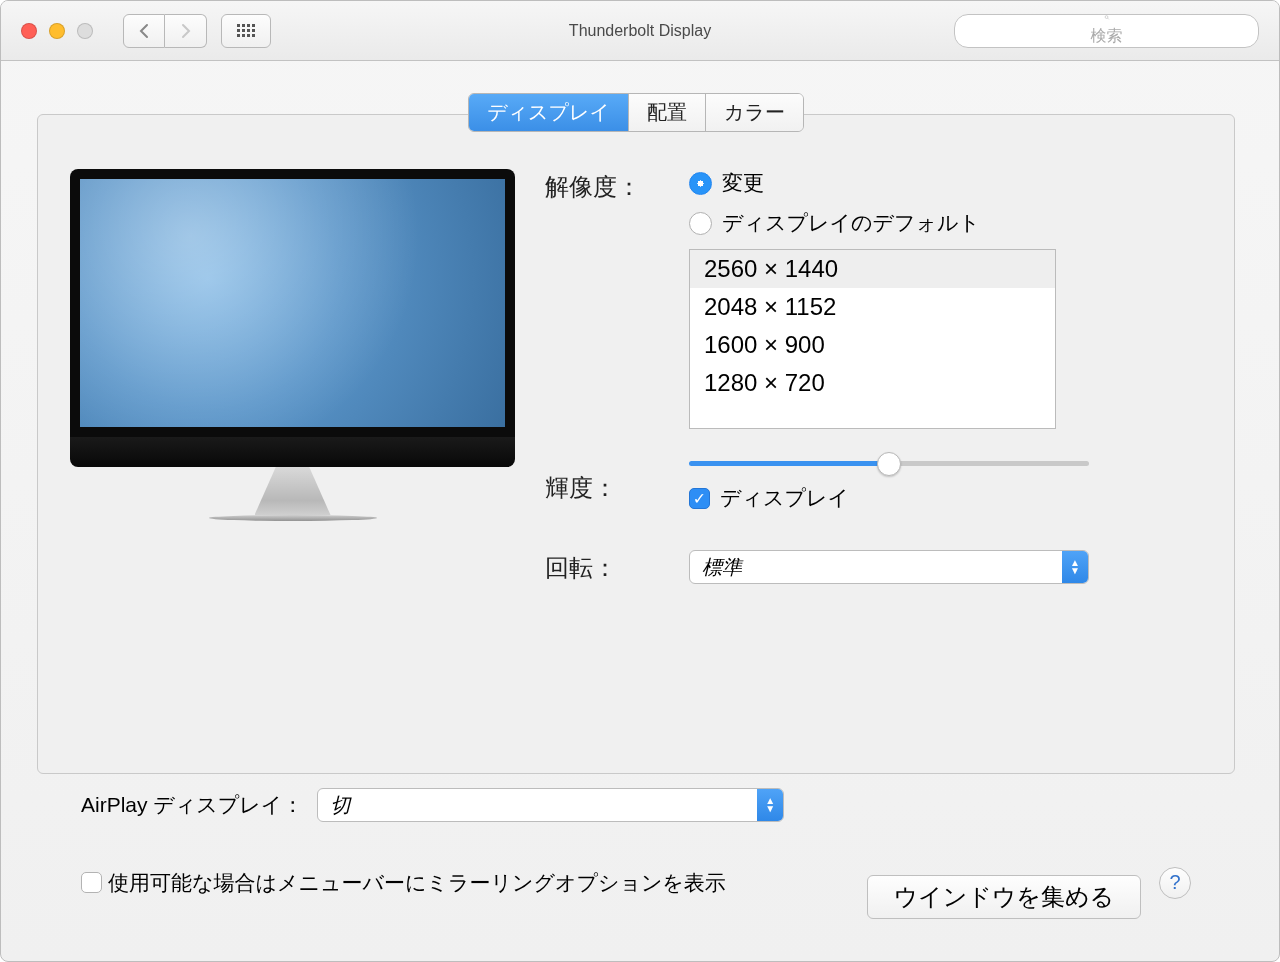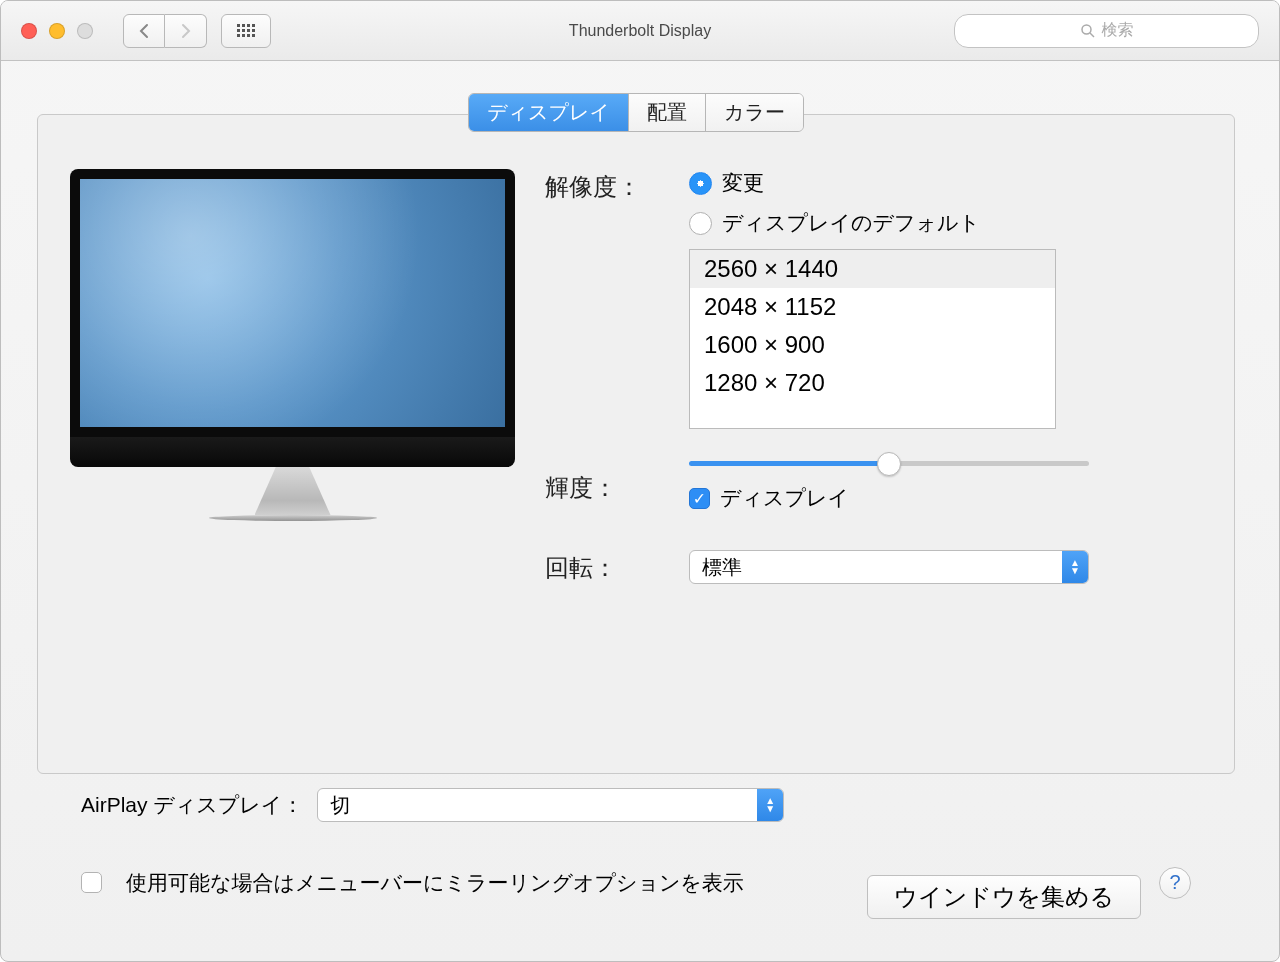--- a/index.html
+++ b/index.html
@@ -58,21 +58,21 @@
   position: absolute; left: 50%; transform: translateX(-50%);
   font-size: 16px; color: #4a4a4a;
 }
 .search-field {
   position: absolute; right: 20px;
   width: 305px; height: 34px;
   border: 1px solid #c3c3c3;
   border-radius: 14px;
   background: #fff;
   display: flex; align-items: center; justify-content: center;
-  color: #aaa; gap: 6px;
+  color: #aaa; gap: 6px; flex-direction: column;
 }
 .body-area {
   flex: 1;
   display: flex;
   flex-direction: column;
   padding: 32px 44px 0 36px;
   position: relative;
 }
 .tab-bar {
   display: flex;
@@ -194,37 +194,37 @@
 .checkbox {
   width: 21px; height: 21px; border-radius: 5px;
   display: inline-flex; align-items:center; justify-content:center;
   font-size: 16px;
 }
 .checkbox.checked { background: #2d8ef5; border: 1px solid #2476d6; color: #fff; }
 .checkbox.unchecked { background: #fff; border: 1px solid #b3b3b3; }
 .select {
   display: flex; align-items: center; justify-content: space-between;
   border: 1px solid #bcbcbc; border-radius: 6px; background: #fff;
-  height: 34px; font-size: 20px; overflow: hidden;
+  height: 34px; font-size: 20px; overflow: hidden; font-style: italic;
 }
 .select-text { padding: 0 12px; }
 .select-arrows {
   width: 26px; height: 100%;
   background: linear-gradient(to bottom,#4fa3f7,#2f88e8);
   display: flex; flex-direction: column; align-items: center; justify-content: center;
   color: #fff; font-size: 10px; line-height: 8px;
 }
 .footer {
   padding: 14px 44px 24px 44px;
   display: flex; flex-direction: column; gap: 24px;
 }
 .airplay-row { display: flex; align-items: center; gap: 14px; font-size: 21px; }
 .airplay-select { width: 467px; }
 .bottom-row { display: flex; align-items: center; justify-content: space-between; font-size: 21px; }
-.bottom-left { display:flex; align-items:center; gap: 24px; }
+.bottom-left { display:flex; align-items:center; gap: 6px; }
 .bottom-right { display:flex; align-items:center; gap: 18px; }
 .button {
   padding: 5px 26px; font-size: 24px;
   background: linear-gradient(to bottom,#fefefe,#f0f0f0);
   border: 1px solid #bfbfbf;
   border-radius: 6px;
   margin-top: 29px;
 }
 .help-btn {
   width: 32px; height: 32px; border-radius: 50%;

